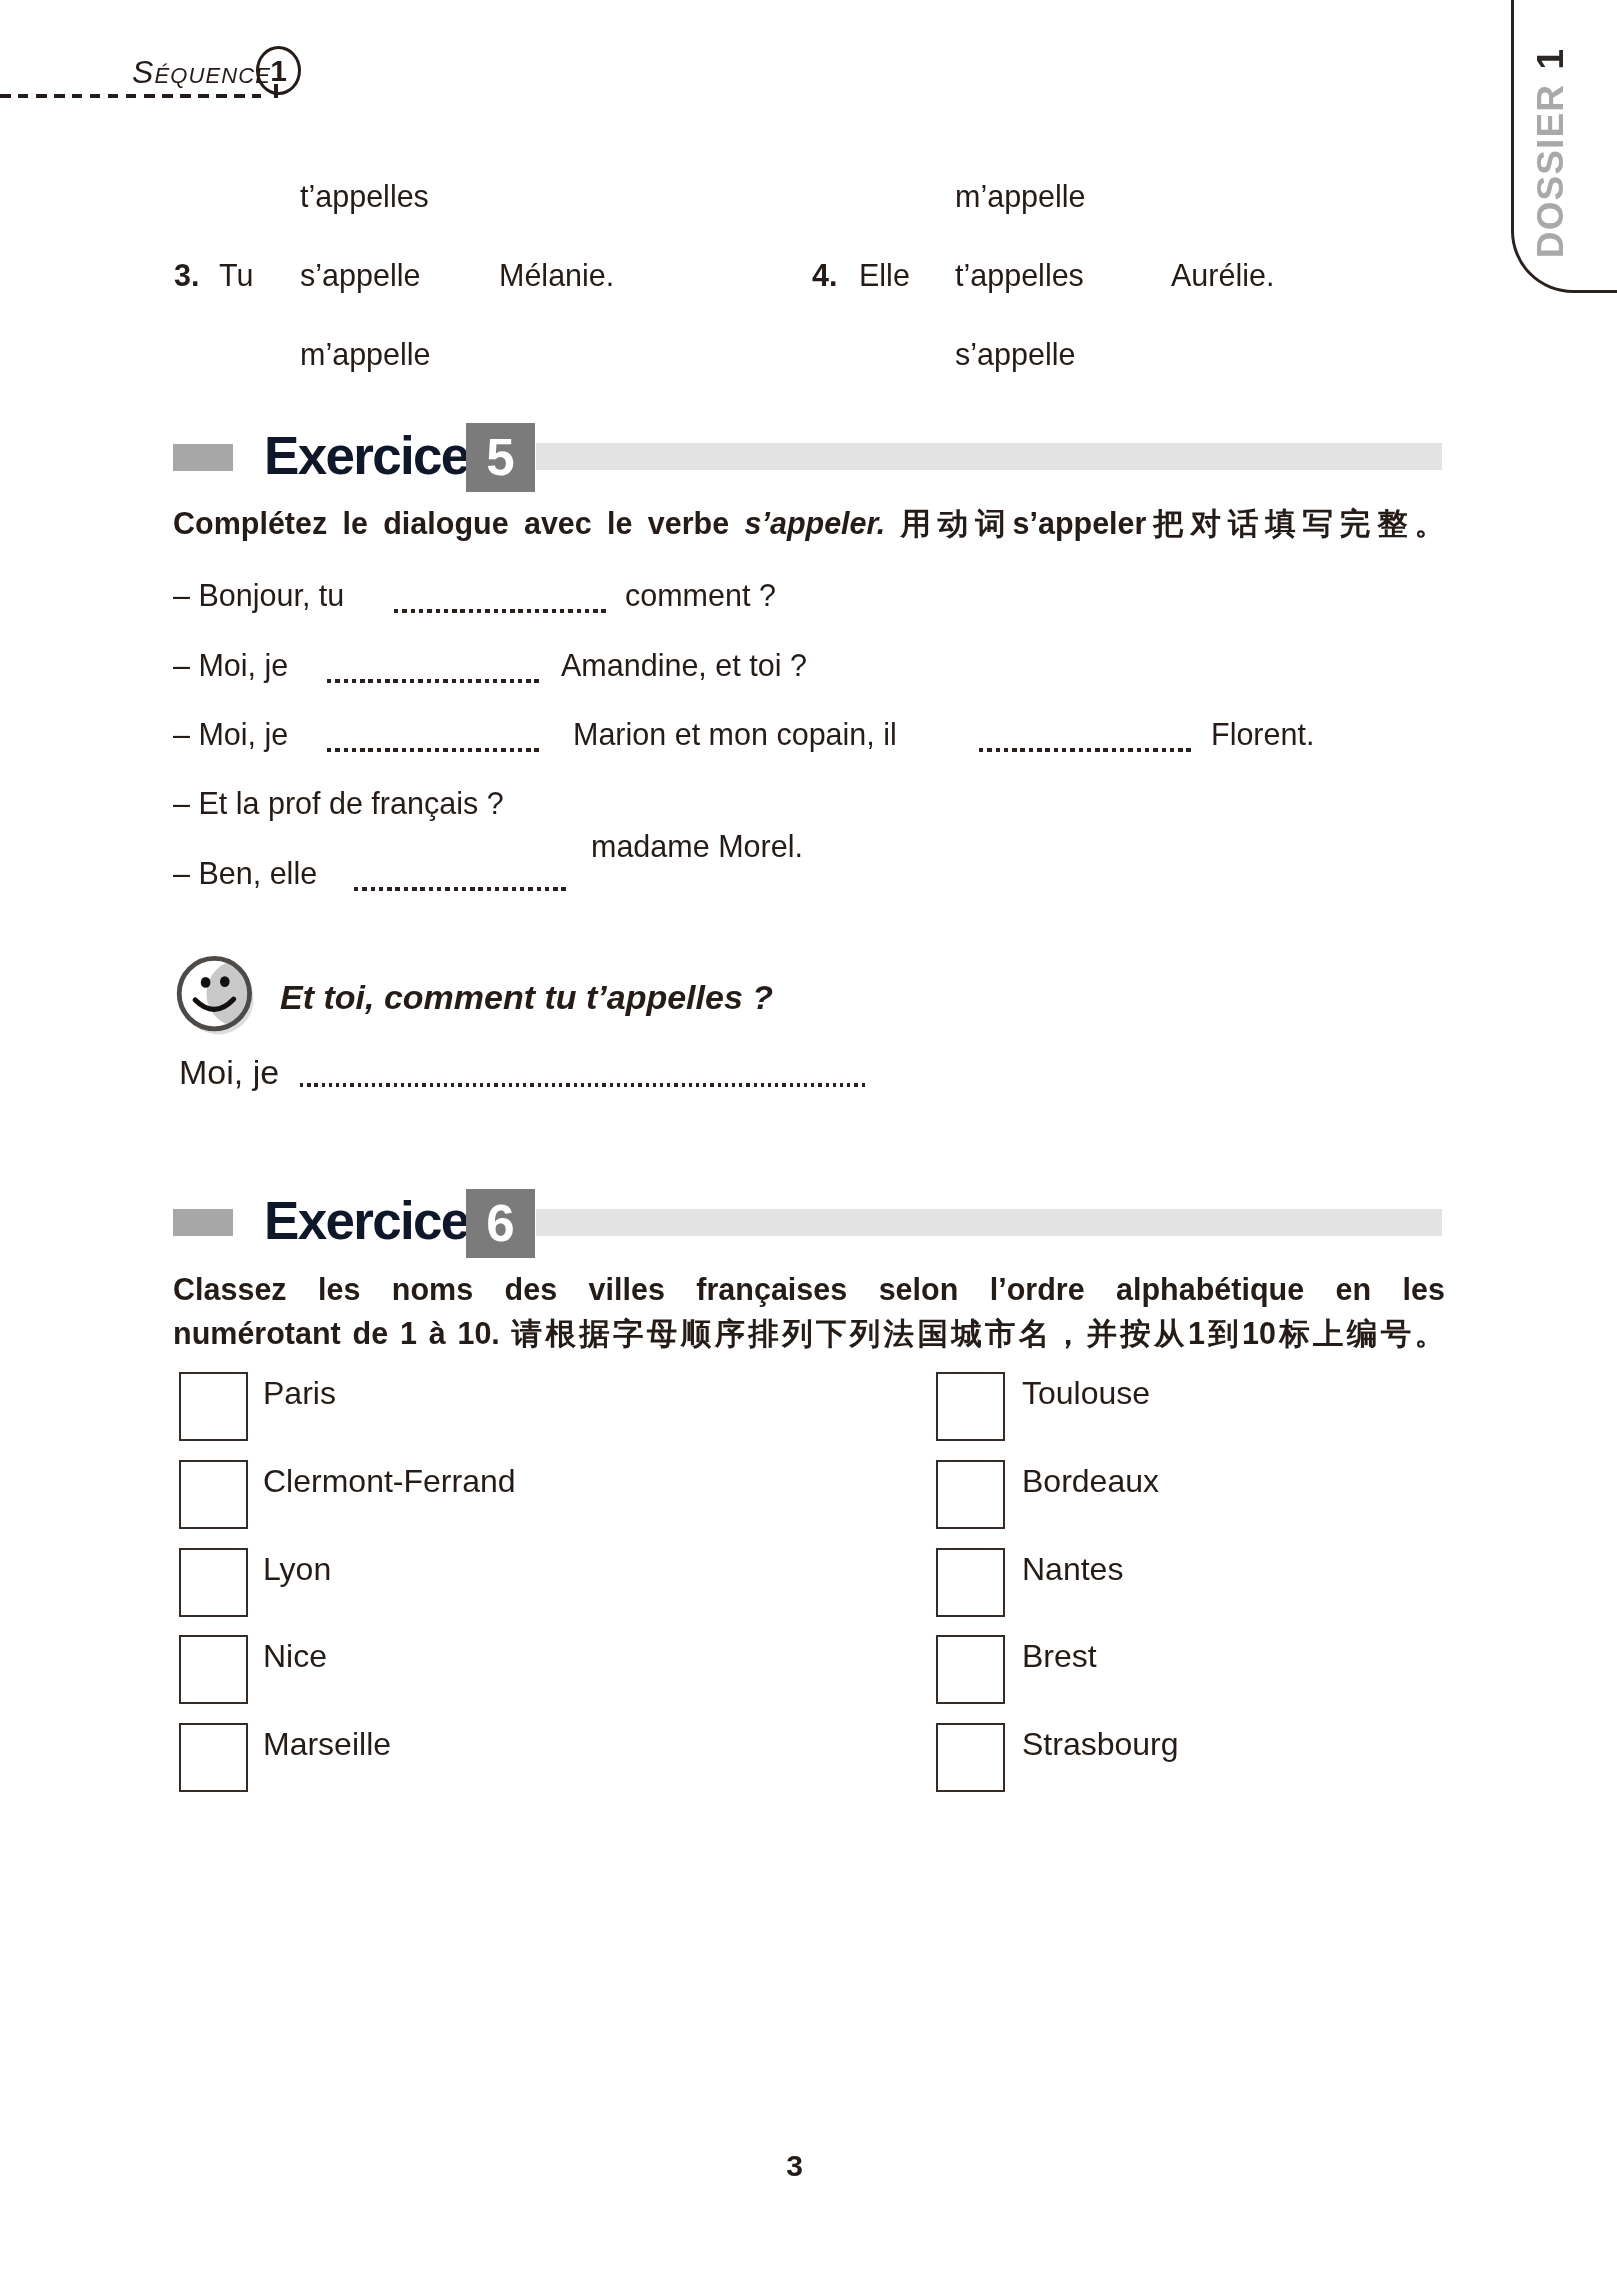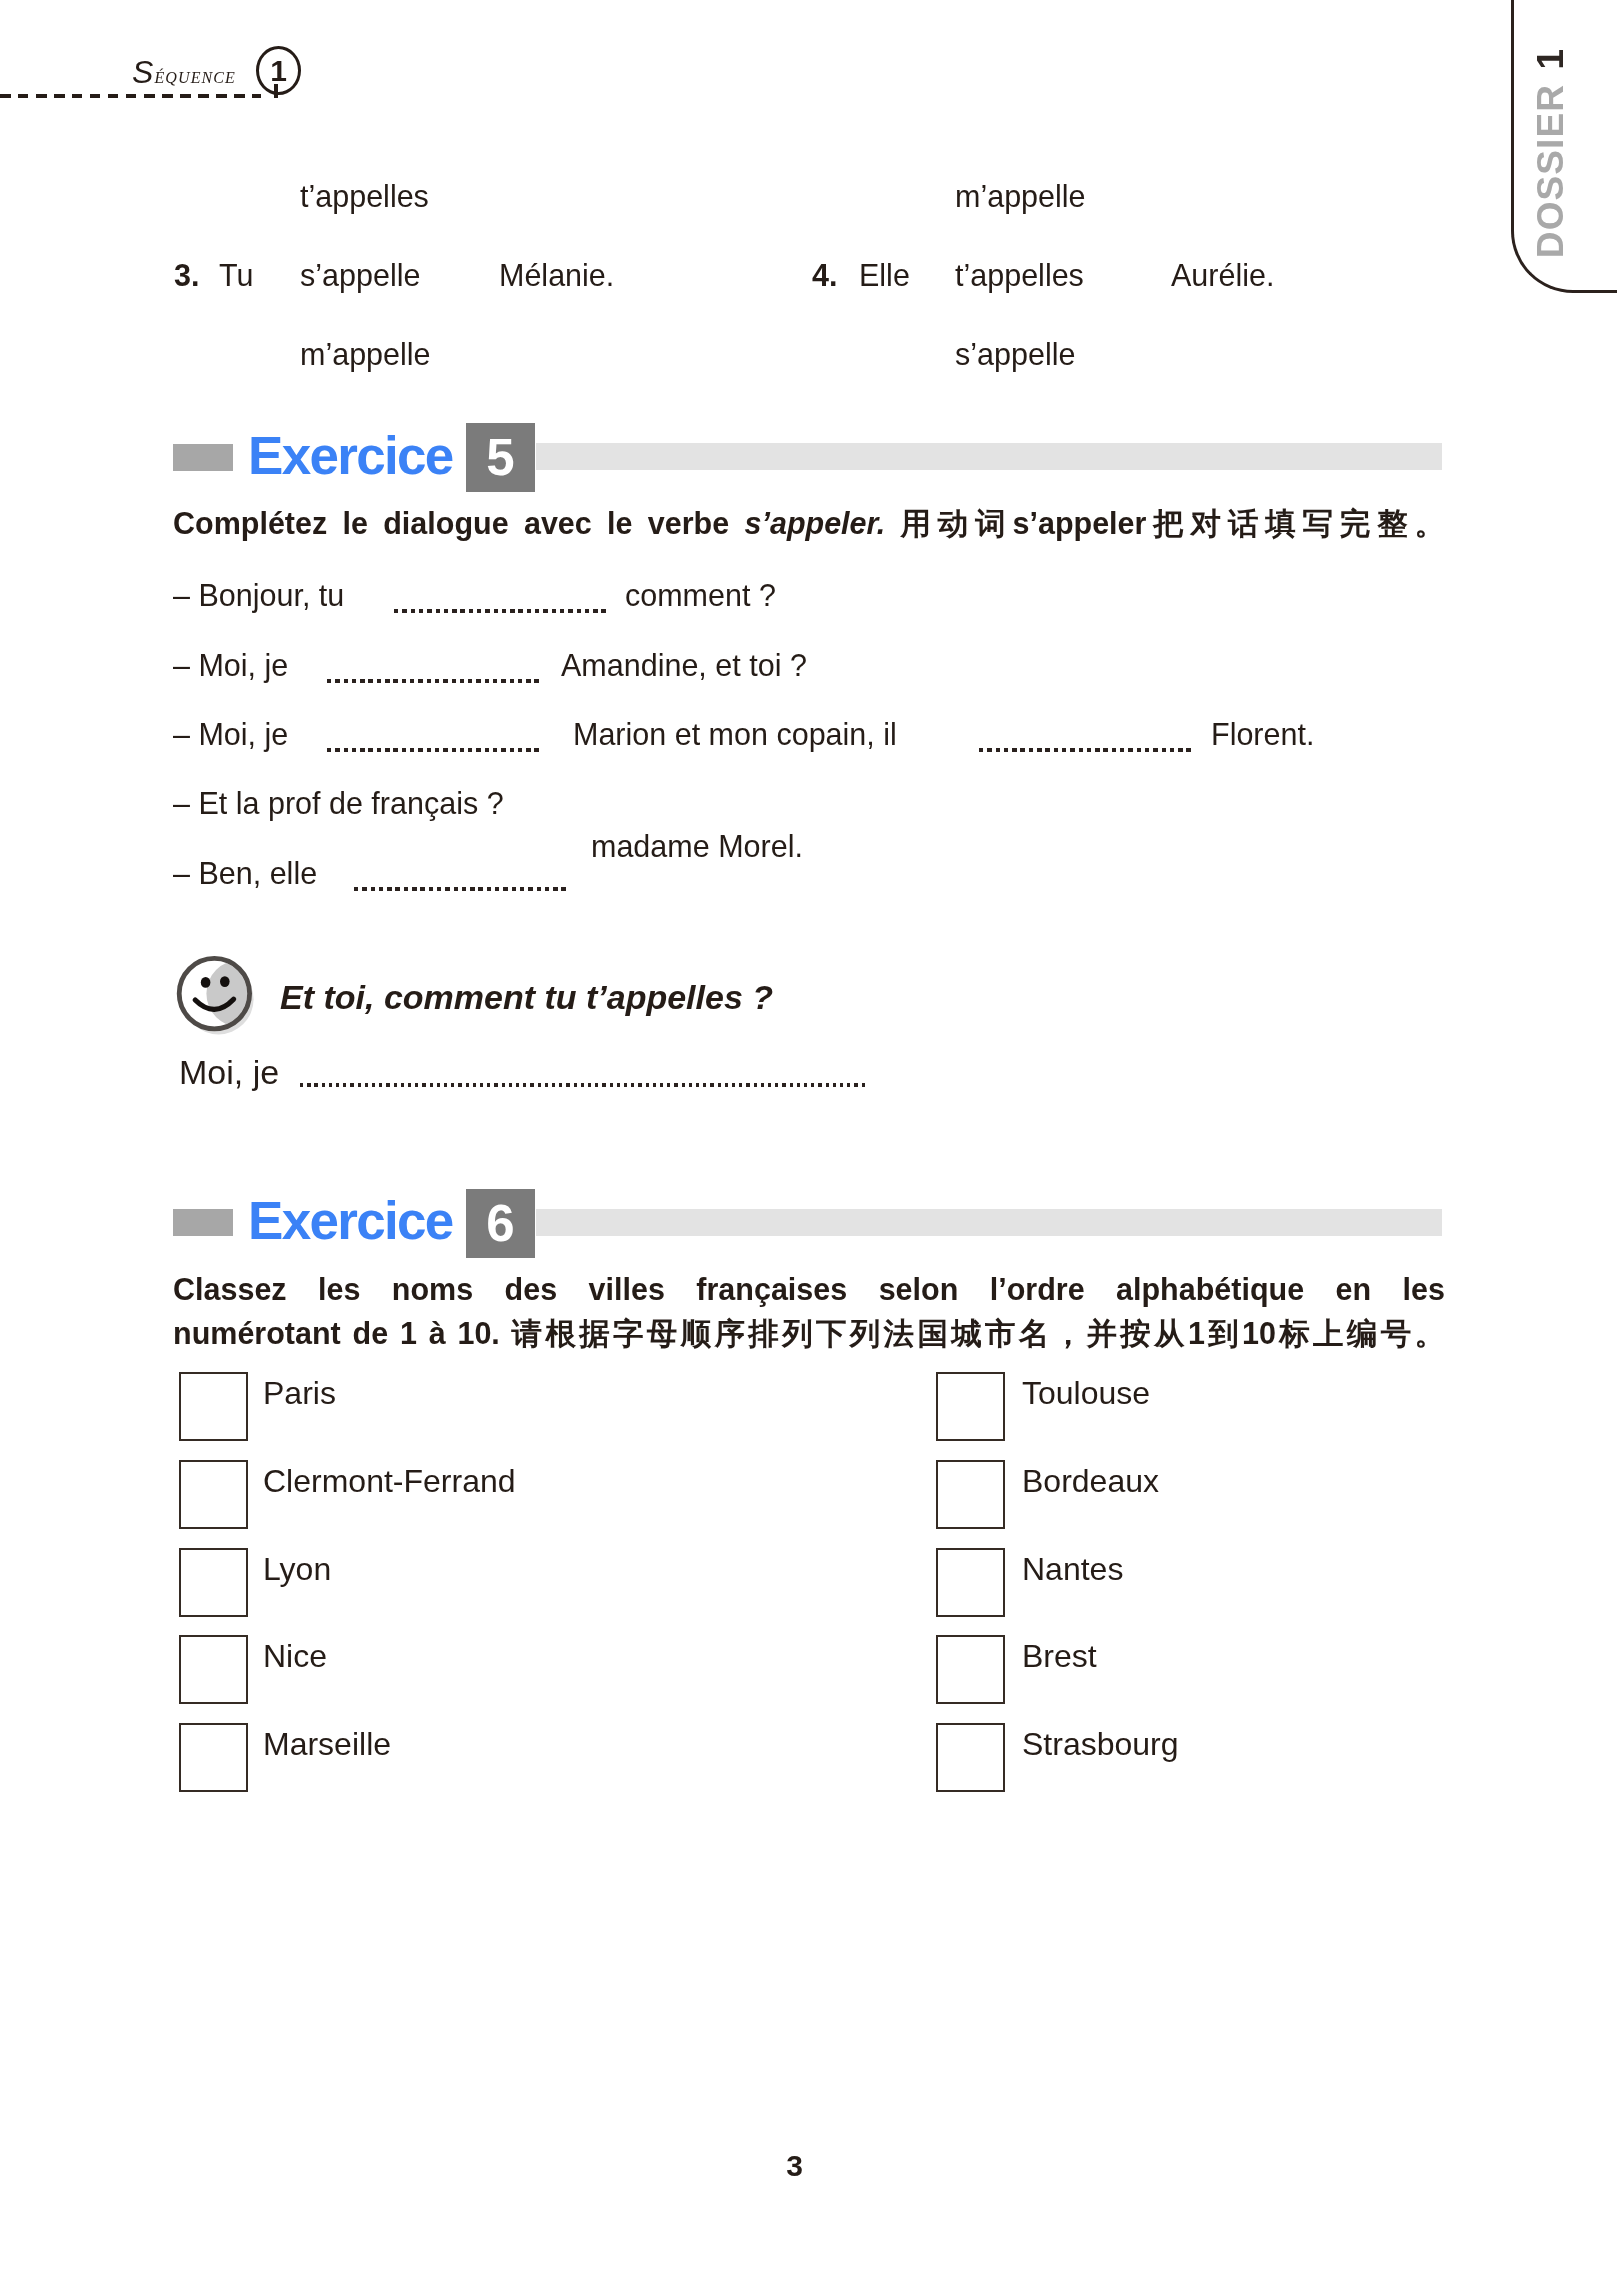--- a/index.html
+++ b/index.html
@@ -3,40 +3,40 @@
 <meta charset="utf-8">
 <style>
   html,body{margin:0;padding:0;background:#ffffff;}
   .page{
     position:relative;width:1617px;height:2273px;background:#ffffff;overflow:hidden;
     font-family:"Liberation Sans",sans-serif;color:#251c17;
   }
   .abs{position:absolute;}
   
   .seq-text{left:132px;top:53px;font-style:italic;font-size:32px;line-height:39px;letter-spacing:1.1px;white-space:nowrap;}
-  .seq-rest{font-size:16px;font-family:Liberation Serif, serif;}
+  .seq-rest{font-size:22px;}
   .seq-circle{left:256px;top:46px;width:39px;height:43px;border:3.9px solid #251c17;border-radius:50%;
     text-align:center;line-height:43px;font-size:30px;font-weight:bold;}
   .seq-dash{left:0;top:94px;width:261px;height:3.9px;
     background:repeating-linear-gradient(90deg,#251c17 0 10.5px,transparent 10.5px 18px);}
   .seq-tick{left:274px;top:84px;width:3.9px;height:14.4px;background:#251c17;}
   
   .dossier-tab{left:1511px;top:-3.3px;width:103px;height:293px;
     border-left:3.3px solid #2b211d;border-bottom:3.3px solid #2b211d;border-bottom-left-radius:62px;}
   .dossier-text{left:1431px;top:133px;width:239px;height:40px;transform:rotate(-90deg);
     display:flex;align-items:center;justify-content:center;gap:14.4px;
     font-size:37px;font-weight:bold;letter-spacing:1.1px;white-space:nowrap;}
   .dossier-label{color:#a9a9a9;}
   .dossier-num{color:#2e2723;}
   
   .body-text{font-size:30.5px;line-height:37px;white-space:nowrap;}
   .bold{font-weight:bold;}
   
   .ex-rect{width:60px;height:27px;background:#a7a7a7;}
-  .ex-title{font-size:53px;font-weight:bold;letter-spacing:-1.7px;color:#3b82f6;white-space:nowrap;}
+  .ex-title{font-size:53px;font-weight:bold;letter-spacing:-1.7px;color:#0f172a;white-space:nowrap;margin-left:16px;}
   .ex-numbox{width:69px;height:69px;background:#7b7b7b;color:#ffffff;text-align:center;
     line-height:69px;font-size:51px;font-weight:bold;}
   .ex-bar{width:906px;height:27px;background:#e3e3e3;}
   
   .instr{font-size:30.5px;font-weight:bold;line-height:44px;width:1272px;
     text-align:justify;text-align-last:justify;}
   .italic{font-style:italic;}
   
   .blank{height:4.4px;background:repeating-linear-gradient(90deg,#2a211e 0 4.4px,transparent 4.4px 8.3px);}
   .blank-fine{height:3.9px;background:repeating-linear-gradient(90deg,#2a211e 0 3.3px,transparent 3.3px 7.2px);}

